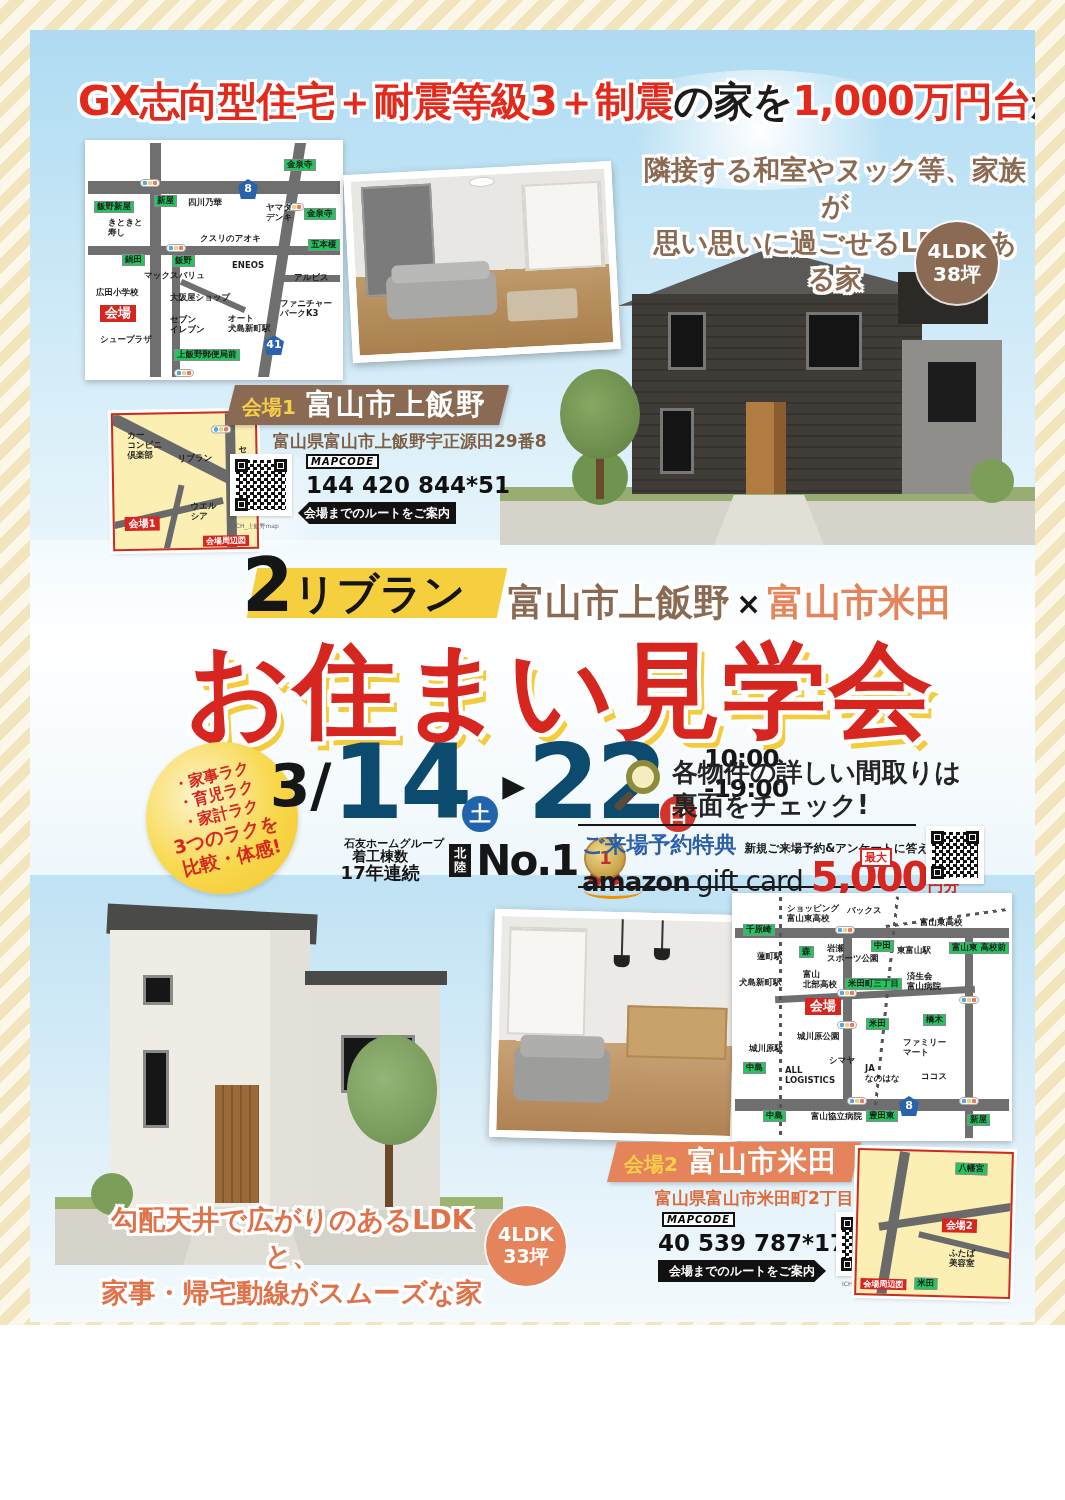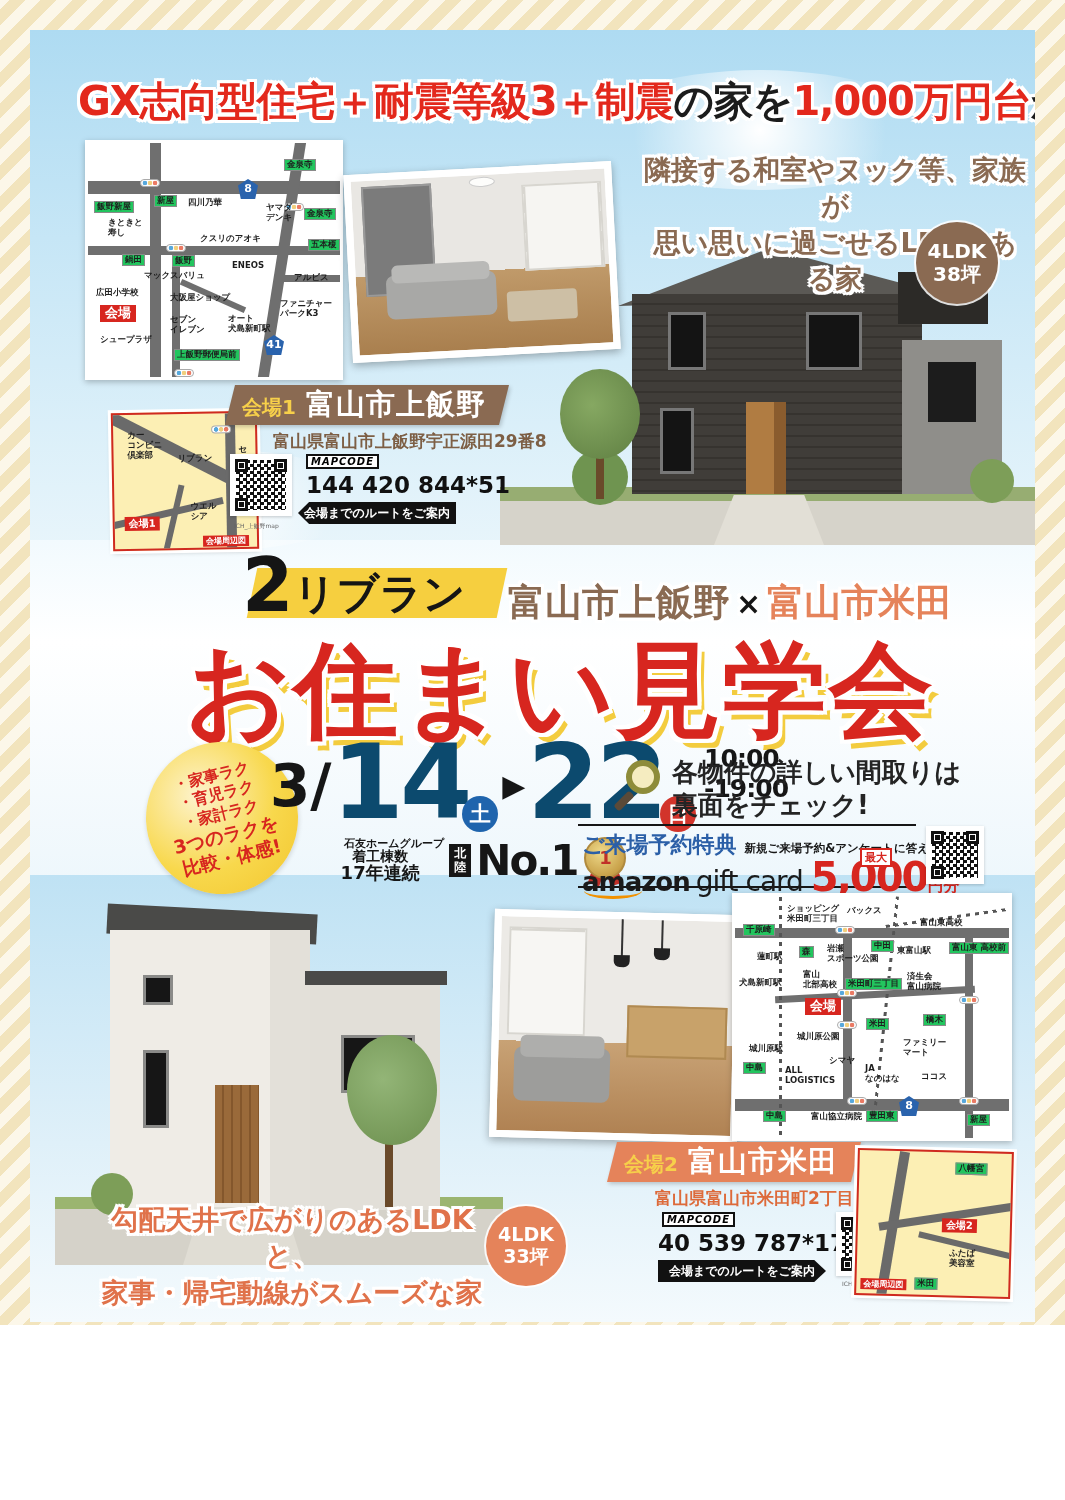--- a/index.html
+++ b/index.html
@@ -386,21 +386,21 @@
       <div class="railh" style="left:150px;top:20px;width:130px;transform:rotate(-8deg);"></div>
       <div class="signal" style="left:100px;top:30px;"></div>
       <div class="signal" style="left:102px;top:93px;"></div>
       <div class="signal" style="left:102px;top:125px;"></div>
       <div class="signal" style="left:224px;top:100px;"></div>
       <div class="signal" style="left:224px;top:201px;"></div>
       <div class="signal" style="left:112px;top:201px;"></div>
       <div style="position:absolute;inset:0;">
           <span class="mlabel b" style="left: 8px; top: 28px;">千原崎</span>
           <span class="mlabel " style="left: 52px; top: 8px;">ショッピング
-米田町三丁目</span>
+富山東高校</span>
           <span class="mlabel " style="left: 112px; top: 10px;">バックス</span>
           <span class="mlabel " style="left: 185px; top: 22px;">富山東高校</span>
           <span class="mlabel " style="left: 22px; top: 56px;">蓮町駅</span>
           <span class="mlabel b" style="left: 64px; top: 50px;">森</span>
           <span class="mlabel " style="left: 92px; top: 48px;">岩瀬
 スポーツ公園</span>
           <span class="mlabel b" style="left: 136px; top: 44px;">中田</span>
           <span class="mlabel " style="left: 162px; top: 50px;">東富山駅</span>
           <span class="mlabel b" style="left: 214px; top: 46px;">富山東
 高校前</span>

